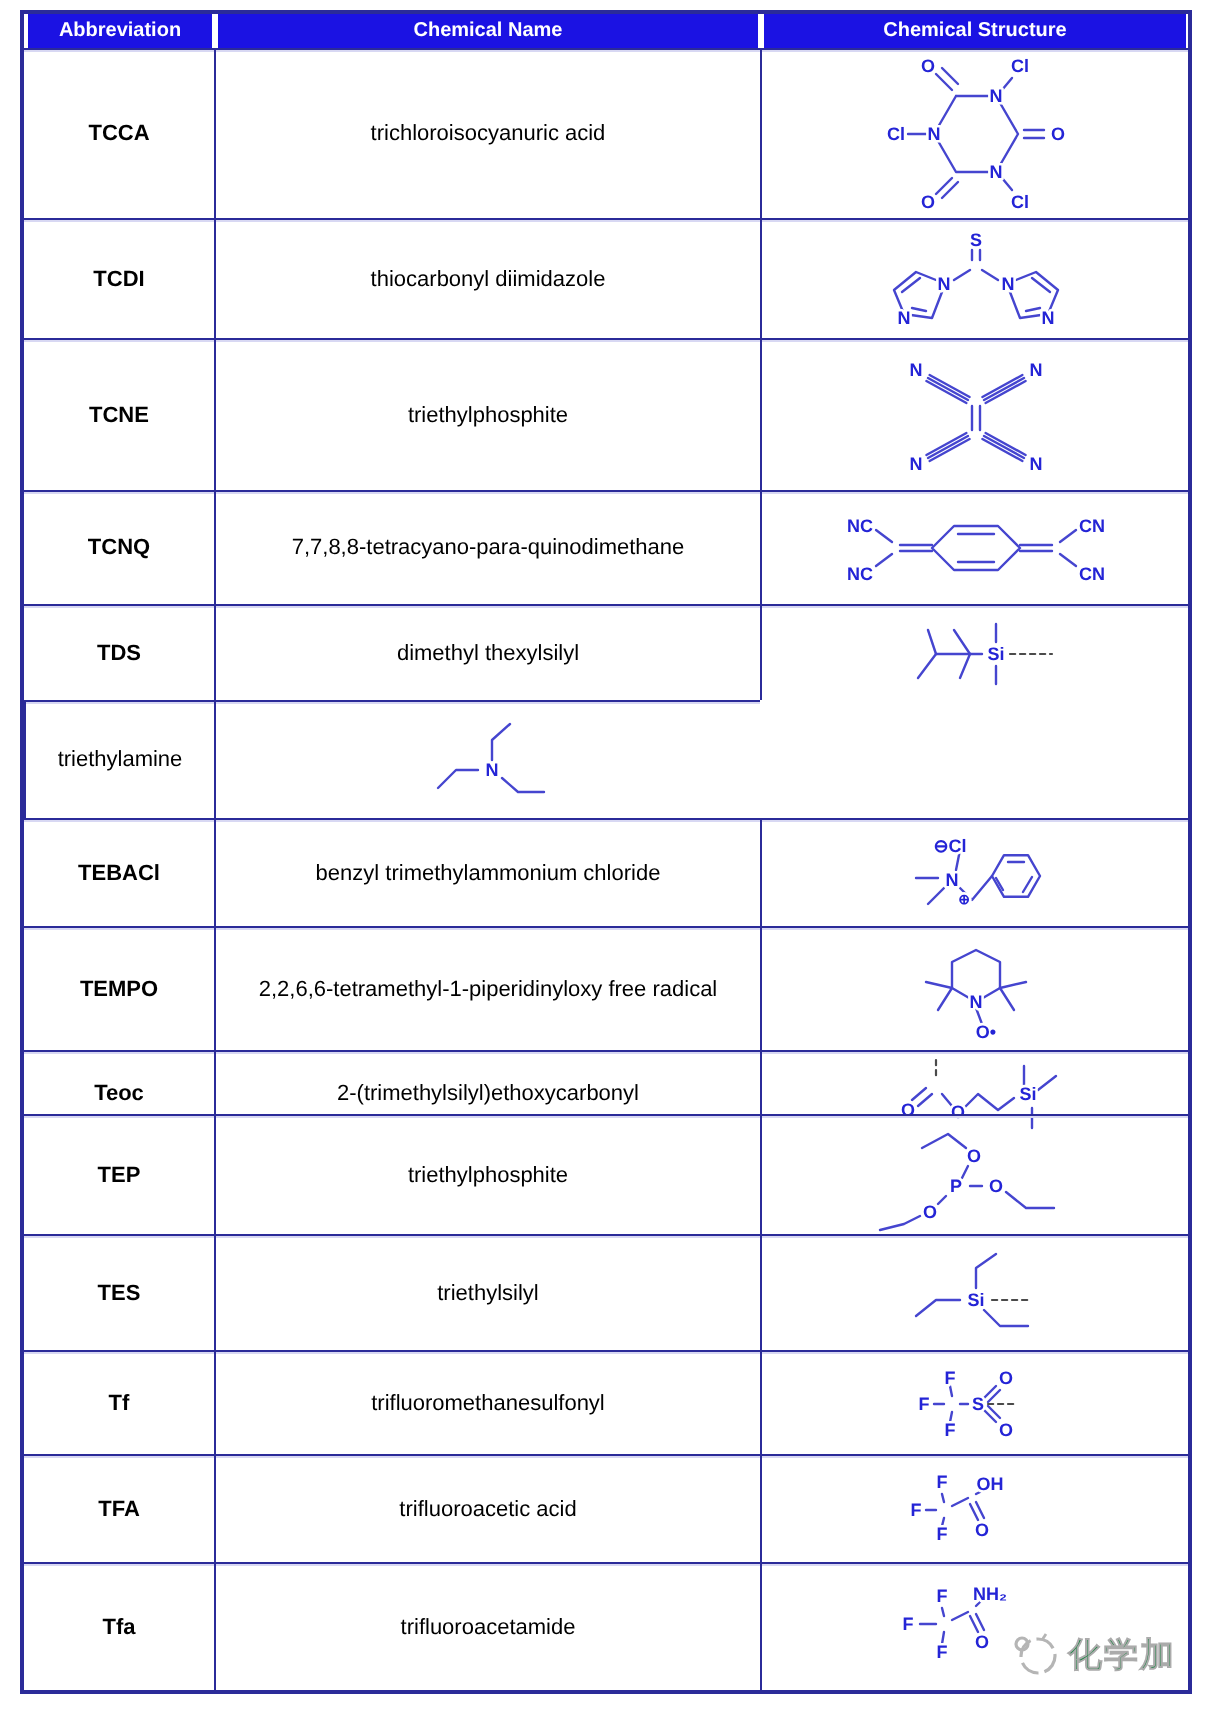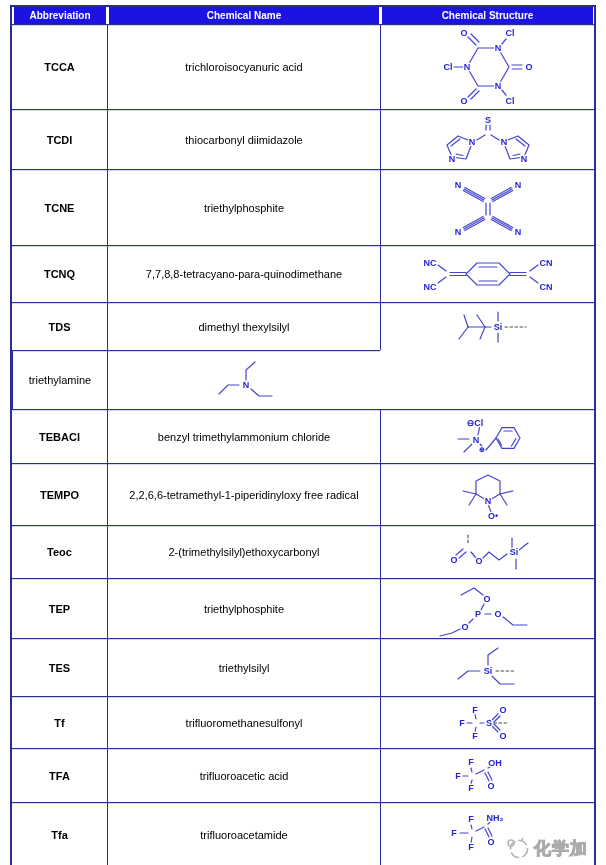--- a/index.html
+++ b/index.html
@@ -20,21 +20,21 @@
          box-shadow:inset 1px 1px 0 #d8d8f3;}
   .c2{text-align:right;padding:0 6px;}
   .struct line,.struct polyline,.struct polygon{stroke:#4545cf;stroke-width:1.2;
          fill:none;stroke-linecap:round;stroke-linejoin:round;}
   .struct .dash{stroke:#4a4a4a;stroke-width:1.1;stroke-dasharray:2.6,2.4;}
   .struct text{font-size:9px;font-weight:bold;fill:#2424d6;text-anchor:middle;
          paint-order:stroke;stroke:#fff;stroke-width:2.6px;stroke-linejoin:round;
          font-family:"Liberation Sans",sans-serif;}
   .struct text.small{font-size:7px;}
   .wm{position:absolute;right:6px;bottom:6px;display:flex;align-items:center;gap:3px;}
-  .wm-text{font-size:17px;font-weight:bold;color:#000000;
+  .wm-text{font-size:17px;font-weight:normal;color:#15803d;
          -webkit-text-stroke:1px #ababab;letter-spacing:1px;}
 </style>
 </head>
 <body>
 
 <div class="table">
 
   <div class="hdr">
     <div class="hcell">Abbreviation</div>
     <div class="hcell">Chemical Name</div>
@@ -205,21 +205,21 @@
           <line x1="112" y1="27" x2="119" y2="38"></line>
         <line x1="88" y1="27" x2="75" y2="24"></line>
           <line x1="88" y1="27" x2="81" y2="38"></line>
         <line x1="100" y1="37" x2="103" y2="45"></line>
         <text x="100" y="37">N</text>
         <text x="105" y="52">O•</text>
       </svg>
     </div>
   </div>
 
-  <div class="row" style="height:53px">
+  <div class="row" style="height:32px">
     <div class="c1">Teoc</div>
     <div class="c2">2-(trimethylsilyl)ethoxycarbonyl</div>
     <div class="c3">
       <svg class="struct" width="200" height="42" viewBox="0 0 200 42">
         <line class="dash" x1="80" y1="4" x2="80" y2="13"></line>
         <line x1="78" y1="21" x2="71" y2="27"></line>
           <line x1="75" y1="18" x2="68" y2="24"></line>
         <line x1="83" y1="21" x2="88" y2="27"></line>
         <polyline points="94,28 101,21 111,29 119,23"></polyline>
         <line x1="124" y1="17" x2="124" y2="7"></line>

